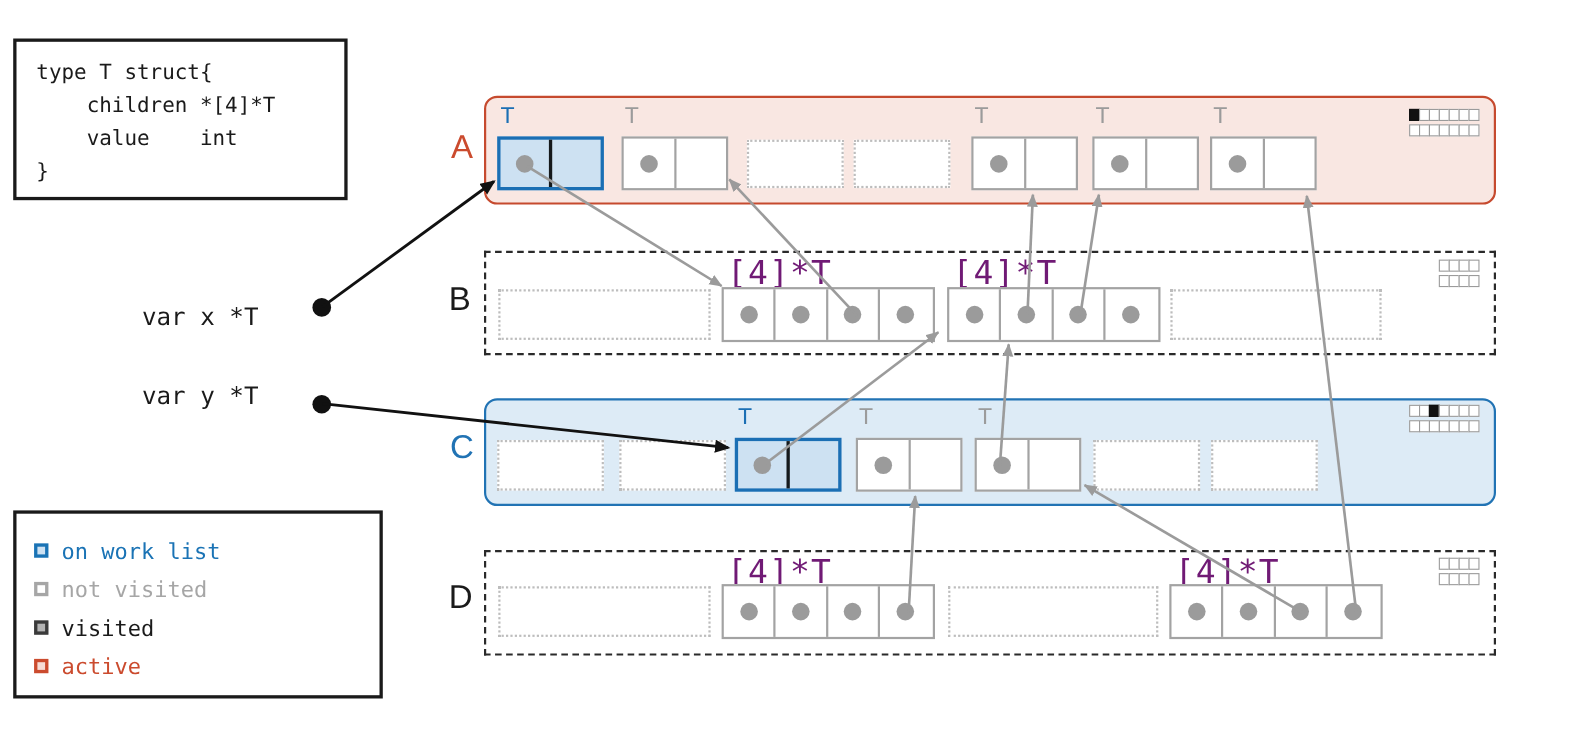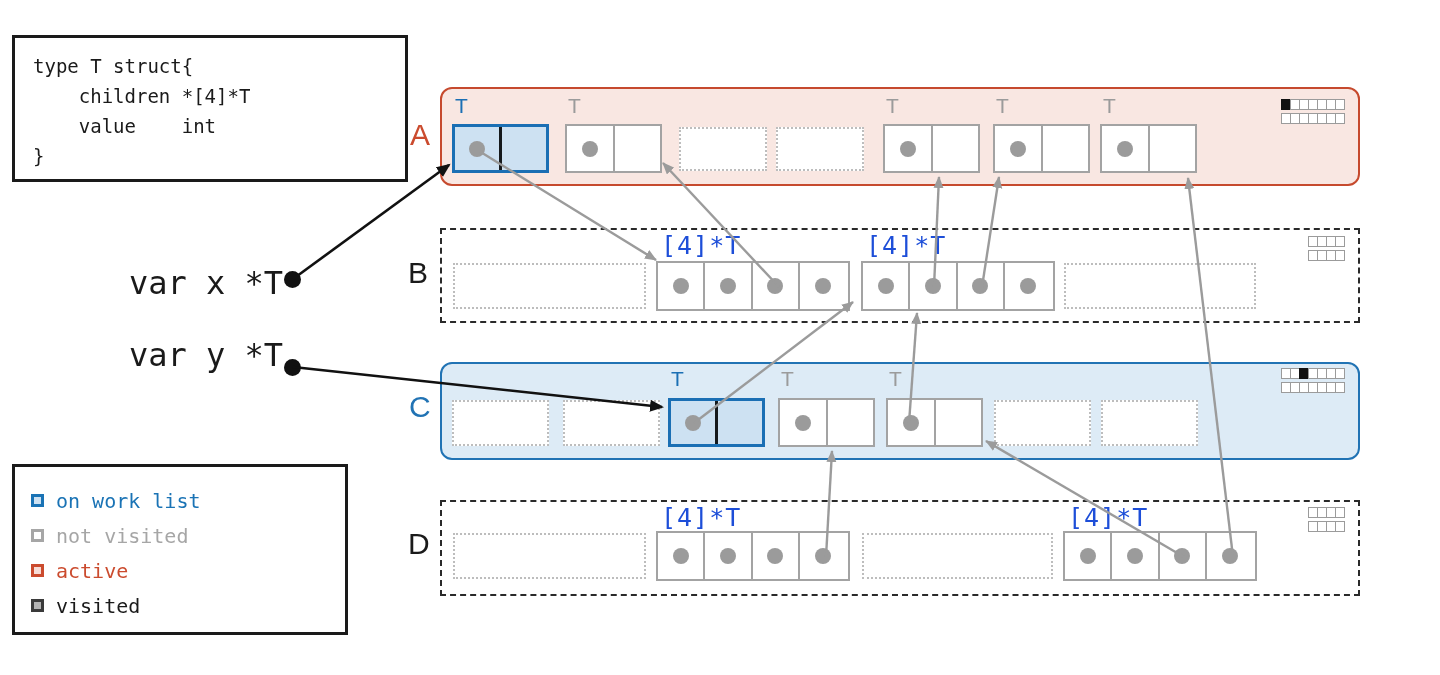--- a/index.html
+++ b/index.html
@@ -1,23 +1,23 @@
 <!DOCTYPE html>
 <html><head>
 <meta charset="utf-8">
 <style>
   html,body{margin:0;padding:0;background:#fff;}
   .canvas{position:relative;width:1440px;height:675px;background:#ffffff;overflow:hidden;
           font-family:"DejaVu Sans Mono",monospace;}
 
-  .code-box{position:absolute;left:12px;top:35px;width:396px;height:147px;box-sizing:border-box;
+  .code-box{position:absolute;left:12px;top:35px;width:304px;height:147px;box-sizing:border-box;
             border:3px solid #1a1a1a;margin:0;padding:13px 0 0 18px;
             font-family:"DejaVu Sans Mono",monospace;font-size:19px;line-height:30px;color:#1a1a1a;}
 
-  .var-label{position:absolute;font-size:32px;color:#1a1a1a;white-space:pre;}
+  .var-label{position:absolute;font-size:22px;color:#1a1a1a;white-space:pre;margin-top:12px;}
   .ptr-dot{position:absolute;width:17px;height:17px;border-radius:50%;background:#111;}
 
   .legend{position:absolute;left:12px;top:464px;width:336px;height:171px;box-sizing:border-box;
           border:3px solid #1a1a1a;padding:16px 0 0 16px;}
   .legend-item{display:flex;align-items:center;height:35px;font-size:20px;}
   .sw{width:13px;height:13px;box-sizing:border-box;margin-right:12px;flex:none;}
   .sw-notvisited{border:3px solid #a6a6a6;background:#fff;}
   .sw-worklist{border:3px solid #1a73b5;background:#cde1f2;}
   .sw-active{border:3px solid #cb4b2e;background:#f7dcd6;}
   .sw-visited{border:3px solid #3a3a3a;background:#b3b3b3;}
@@ -27,21 +27,21 @@
   .region-b{top:228px;height:95px;background:#fff;border:2px dashed #2a2a2a;}
   .region-c{top:362px;height:98px;background:#ddebf6;border:2px solid #2173b4;border-radius:12px;}
   .region-d{top:500px;height:96px;background:#fff;border:2px dashed #2a2a2a;}
 
   .region-label{position:absolute;font-family:"Liberation Sans",sans-serif;font-size:30px;color:#1a1a1a;}
   .region-label.red{color:#cb4b2e;}
   .region-label.blue{color:#2173b4;}
 
   .tlabel{position:absolute;font-family:"Liberation Sans",sans-serif;font-size:21px;color:#9b9b9b;}
   .tlabel.blue{color:#1b6fb4;}
-  .arrlabel{position:absolute;font-size:25px;letter-spacing:1px;color:#1d4ed8;}
+  .arrlabel{position:absolute;font-size:30px;letter-spacing:1px;color:#701a75;}
 
   .obj{position:absolute;width:97px;height:49px;box-sizing:border-box;background:#fff;
        border:2.5px solid #a3a3a3;display:flex;}
   .obj--worklist{background:#cde1f2;border:3px solid #1b6fb4;}
   .obj .cell{flex:1;position:relative;}
   .obj .divider{width:2px;background:#a3a3a3;flex:none;}
   .obj--worklist .divider{width:2.5px;background:#15191c;}
 
   .dot{position:absolute;left:50%;top:50%;width:16px;height:16px;margin:-8px 0 0 -8px;
        border-radius:50%;background:#9b9b9b;}
@@ -76,26 +76,26 @@
   <div class="legend">
     <div class="legend-item">
       <span class="sw sw-worklist"></span>
       <span style="color:#1a73b5;">on work list</span>
     </div>
     <div class="legend-item">
       <span class="sw sw-notvisited"></span>
       <span style="color:#a6a6a6;">not visited</span>
     </div>
     <div class="legend-item">
+      <span class="sw sw-visited"></span>
+      <span style="color:#1a1a1a;">visited</span>
+    </div>
+    <div class="legend-item">
       <span class="sw sw-active"></span>
       <span style="color:#cb4b2e;">active</span>
-    </div>
-    <div class="legend-item">
-      <span class="sw sw-visited"></span>
-      <span style="color:#1a1a1a;">visited</span>
     </div>
   </div>
 
   <div class="region region-a"></div>
   <div class="region region-b"></div>
   <div class="region region-c"></div>
   <div class="region region-d"></div>
 
   <div class="region-label red" style="left:410px;top:118px;">A</div>
   <div class="region-label" style="left:408px;top:256px;">B</div>

